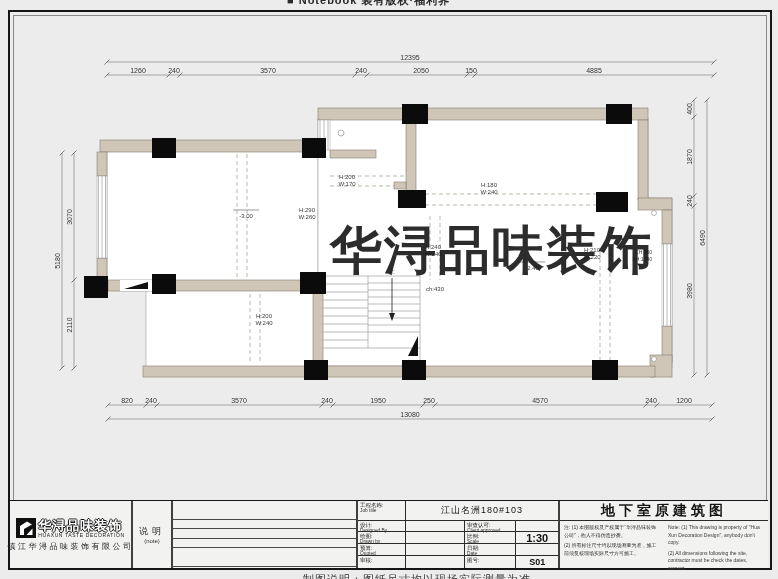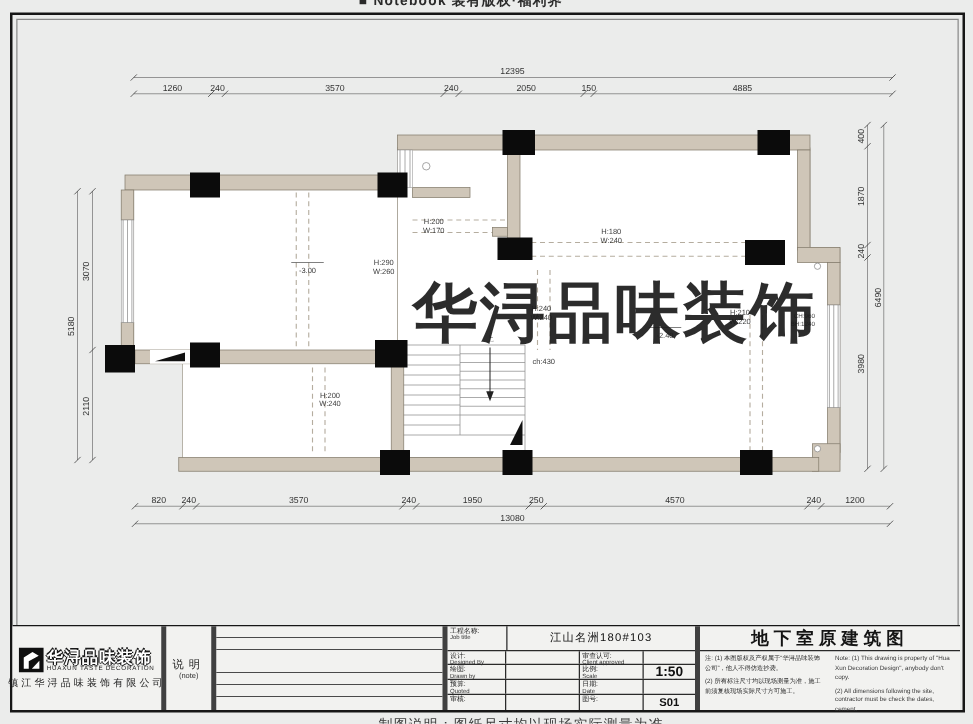--- a/index.html
+++ b/index.html
@@ -10,21 +10,21 @@
     color:#222;
   }
   .strip{position:absolute;font-weight:bold;font-size:11px;color:#2a2a2a;letter-spacing:1px;white-space:nowrap;}
   .strip.top{top:-7px;left:287px;}
   .strip.bottom{top:572px;left:303px;font-weight:normal;color:#3a3a3a;}
   .sheet{position:absolute;left:8px;top:10px;width:760px;height:556px;border:2px solid #161616;}
   .sheet::after{content:"";position:absolute;inset:3px;border:0.5px solid #8a8a8a;pointer-events:none;}
   svg.plan{position:absolute;left:0;top:0;}
   
   .tb{position:absolute;left:10px;top:500px;width:758px;height:67px;border-top:1.5px solid #161616;background:#f2f2f0;font-size:6px;}
-  .tb-cell{position:absolute;top:0;height:67px;border-right:4px solid #404040;box-sizing:border-box;}
+  .tb-cell{position:absolute;top:0;height:67px;border-right:2px solid #404040;box-sizing:border-box;}
   .logo-cell{left:0;width:123px;display:flex;flex-direction:column;justify-content:center;align-items:center;gap:3px;}
   .logo-row{display:flex;align-items:flex-end;gap:2px;}
   .logo-texts{display:flex;flex-direction:column;line-height:1;}
   .logo-cn{font-size:13px;font-weight:bold;color:#fff;
     text-shadow:-1px 0 #1a1a1a,1px 0 #1a1a1a,0 -1px #1a1a1a,0 1px #1a1a1a;letter-spacing:1px;}
   .logo-en{font-size:5px;letter-spacing:0.6px;color:#1a1a1a;margin-top:1px;}
   .company{font-size:8px;letter-spacing:2.5px;color:#1f1f1f;white-space:nowrap;}
   .note-cell{left:123px;width:40px;display:flex;flex-direction:column;justify-content:center;align-items:center;text-align:center;}
   .note-cn{font-size:9px;letter-spacing:4px;color:#1f1f1f;}
   .note-en{font-size:6px;color:#333;}
@@ -301,21 +301,21 @@
     <div class="trow r2">
       <div class="tlabel c1"><span>设计:</span><span class="en">Designed By</span></div>
       <div class="tval c2"></div>
       <div class="tlabel c3"><span>审查认可:</span><span class="en">Client approved</span></div>
       <div class="tval c4"></div>
     </div>
     <div class="trow r3">
       <div class="tlabel c1"><span>绘图:</span><span class="en">Drawn by</span></div>
       <div class="tval c2"></div>
       <div class="tlabel c3"><span>比例:</span><span class="en">Scale</span></div>
-      <div class="tval c4 scale-val">1:50</div>
+      <div class="tval c4 scale-val">1:30</div>
     </div>
     <div class="trow r4">
       <div class="tlabel c1"><span>预算:</span><span class="en">Quoted</span></div>
       <div class="tval c2"></div>
       <div class="tlabel c3"><span>日期:</span><span class="en">Date</span></div>
       <div class="tval c4"></div>
     </div>
     <div class="trow r5">
       <div class="tlabel c1"><span>审核:</span></div>
       <div class="tval c2"></div>

